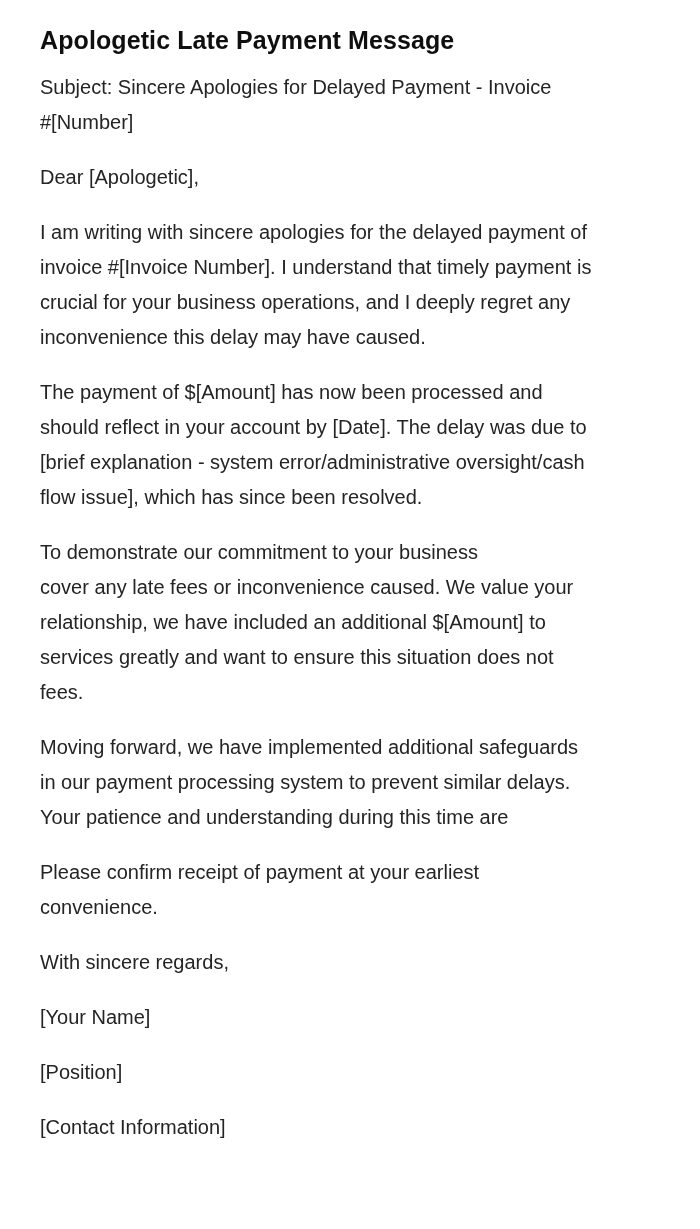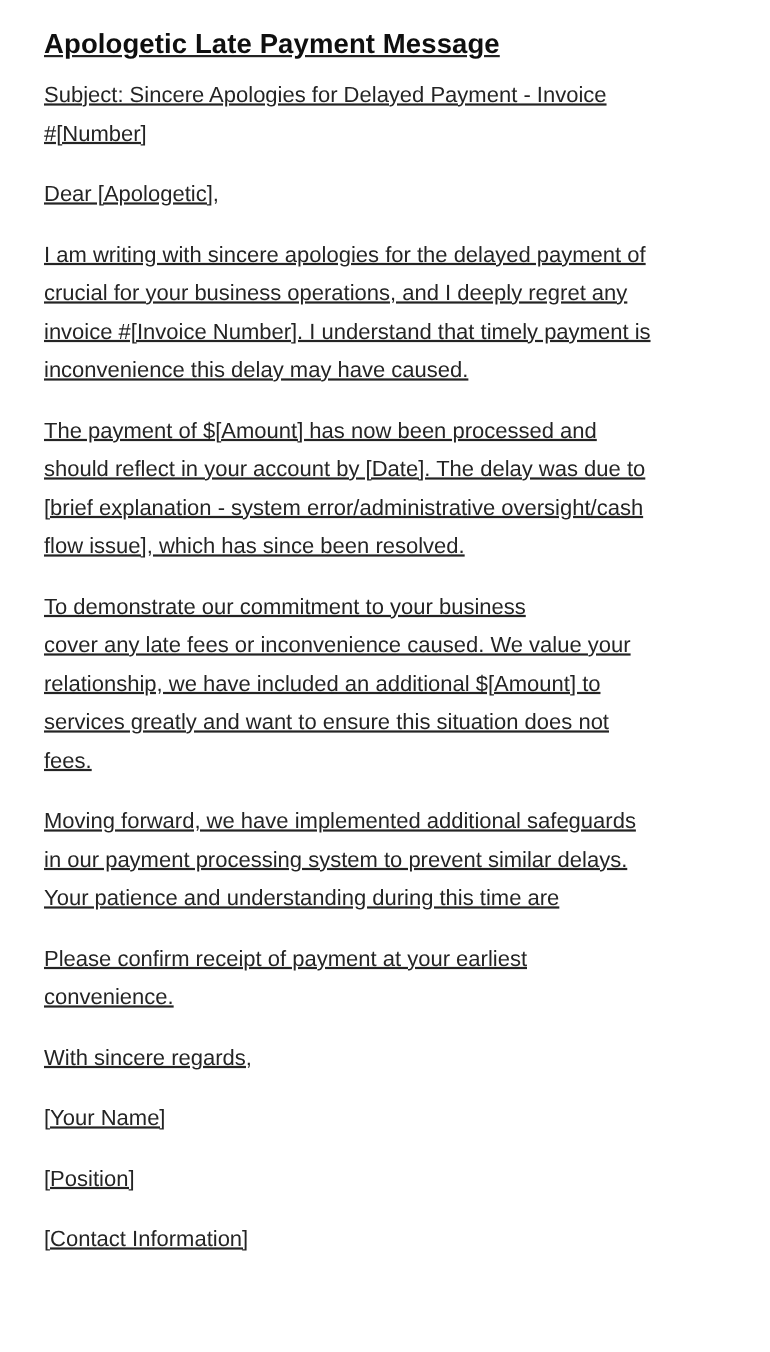--- a/index.html
+++ b/index.html
@@ -11,21 +11,20 @@
     width: 700px;
     height: 1229px;
     overflow: hidden;
     font-family: "Liberation Sans", "DejaVu Sans", sans-serif;
     color: #242424;
   }
   .doc {
     padding: 25px 38px 0 40px;
     box-sizing: border-box;
     width: 572px;
-    text-decoration: underline;
   }
   .doc-title {
     font-size: 25px;
     line-height: 30px;
     font-weight: bold;
     color: #0f0f0f;
     letter-spacing: 0.1px;
     margin: 0 0 15px 0;
   }
   .paragraph {
@@ -46,22 +45,22 @@
   <div>
       <div class="paragraph">
         <div class="line">Subject: Sincere Apologies for Delayed Payment - Invoice</div>
         <div class="line">#[Number]</div>
       </div>
       <div class="paragraph">
         <div class="line">Dear [Apologetic],</div>
       </div>
       <div class="paragraph">
         <div class="line">I am writing with sincere apologies for the delayed payment of</div>
+        <div class="line">invoice #[Invoice Number]. I understand that timely payment is</div>
         <div class="line">crucial for your business operations, and I deeply regret any</div>
-        <div class="line">invoice #[Invoice Number]. I understand that timely payment is</div>
         <div class="line">inconvenience this delay may have caused.</div>
       </div>
       <div class="paragraph">
         <div class="line">The payment of $[Amount] has now been processed and</div>
         <div class="line">should reflect in your account by [Date]. The delay was due to</div>
         <div class="line">[brief explanation - system error/administrative oversight/cash</div>
         <div class="line">flow issue], which has since been resolved.</div>
       </div>
       <div class="paragraph">
         <div class="line">To demonstrate our commitment to your business</div>

